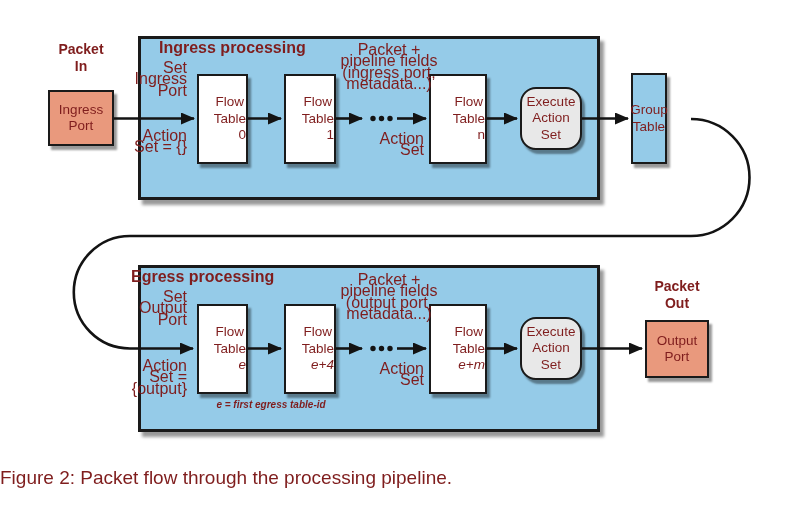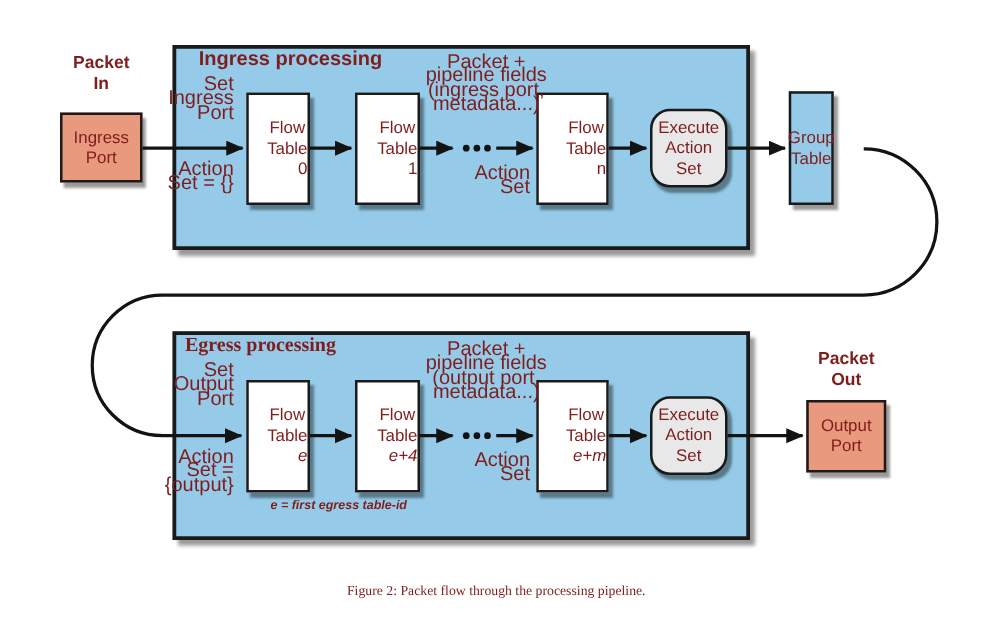--- a/index.html
+++ b/index.html
@@ -18,21 +18,21 @@
   .salmonbox{background:var(--port-salmon,#E9997D);}
   .proc-title{font-weight:bold;font-size:16px;z-index:4;}
   .note{font-size:16px;line-height:11.3px;z-index:4;}
   .right{text-align:right;}
   .center{text-align:center;}
   .bold-label{font-weight:bold;font-size:14px;line-height:1.18;text-align:center;z-index:4;}
   .ft-label{display:block;}
   .sub{display:block;}
   .it{font-style:italic;}
   .note-italic{font-style:italic;font-weight:bold;font-size:10px;z-index:4;}
-  .caption{font-family:Liberation Serif, serif;font-size:11px;text-align:center;z-index:4;}
+  .caption{font-family:Liberation Sans, sans-serif;font-size:19px;text-align:left;z-index:4;}
   svg.wires{position:absolute;left:0;top:0;z-index:3;pointer-events:none;}
 </style>
 </head>
 <body>
 
 <div class="canvas">
 
   <div class="abs container" style="left:138px;top:36px;width:462px;height:164px;"></div>
   <div class="abs container" style="left:138px;top:265px;width:462px;height:167px;"></div>
 
@@ -103,21 +103,21 @@
 Table</span>
     <span class="sub">n</span>
   </div>
   <div class="abs smallbox graybox pre" style="left:520px;top:87px;width:62px;height:63px;">Execute
 Action
 Set</div>
 
   <div class="abs smallbox bluebox pre" style="left:631px;top:73px;width:36px;height:91px;">Group
 Table</div>
 
-  <div class="abs proc-title" style="left:148px;top:268px;font-family:Liberation Serif, serif;">Egress processing</div>
+  <div class="abs proc-title" style="left:131px;top:268px;">Egress processing</div>
   <div class="abs note right pre" style="left:127px;top:291px;width:60px;">Set
 Output
 Port</div>
   <div class="abs note right pre" style="left:122px;top:360px;width:65px;">Action
 Set =
 {output}</div>
 
   <div class="abs smallbox whitebox" style="left:197px;top:304px;width:51px;height:90px;">
     <span class="ft-label pre">Flow
 Table</span>

